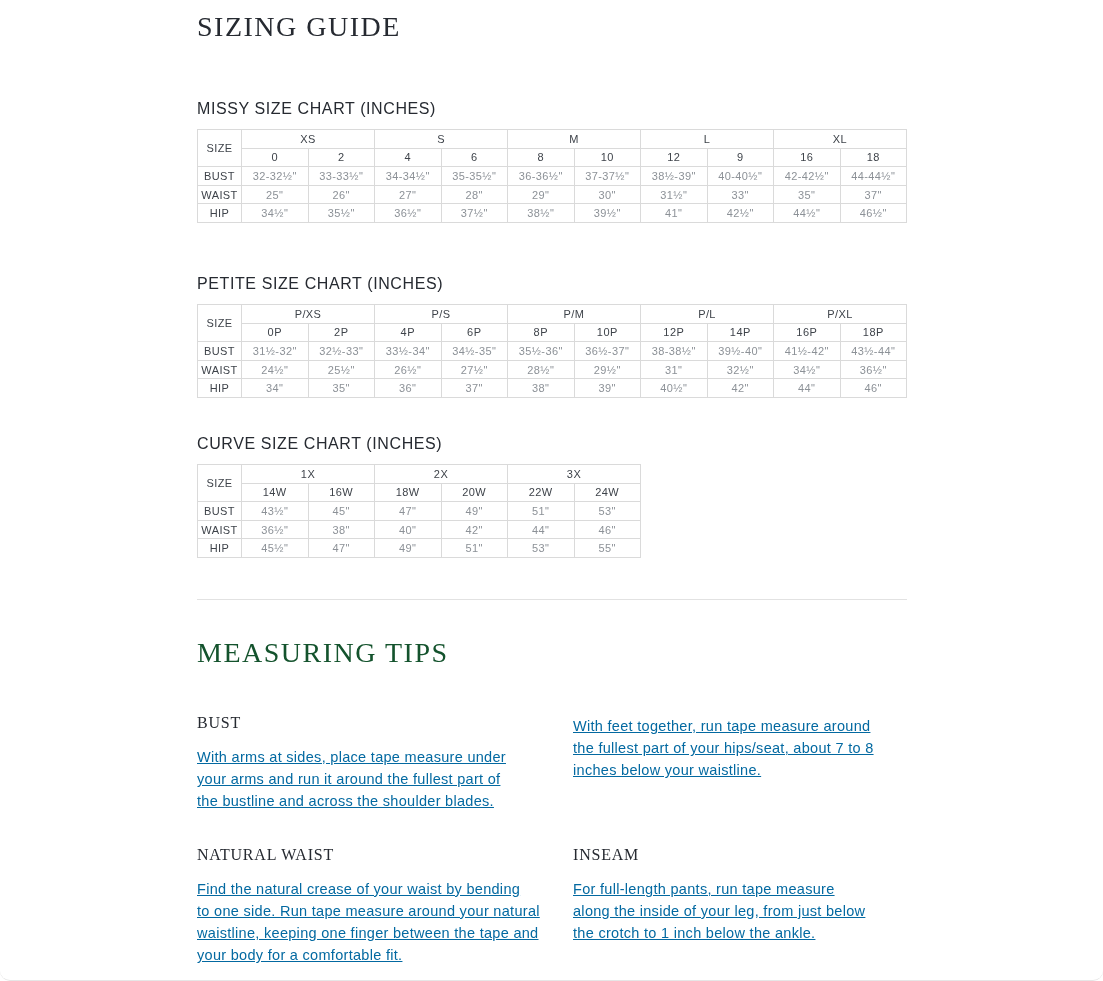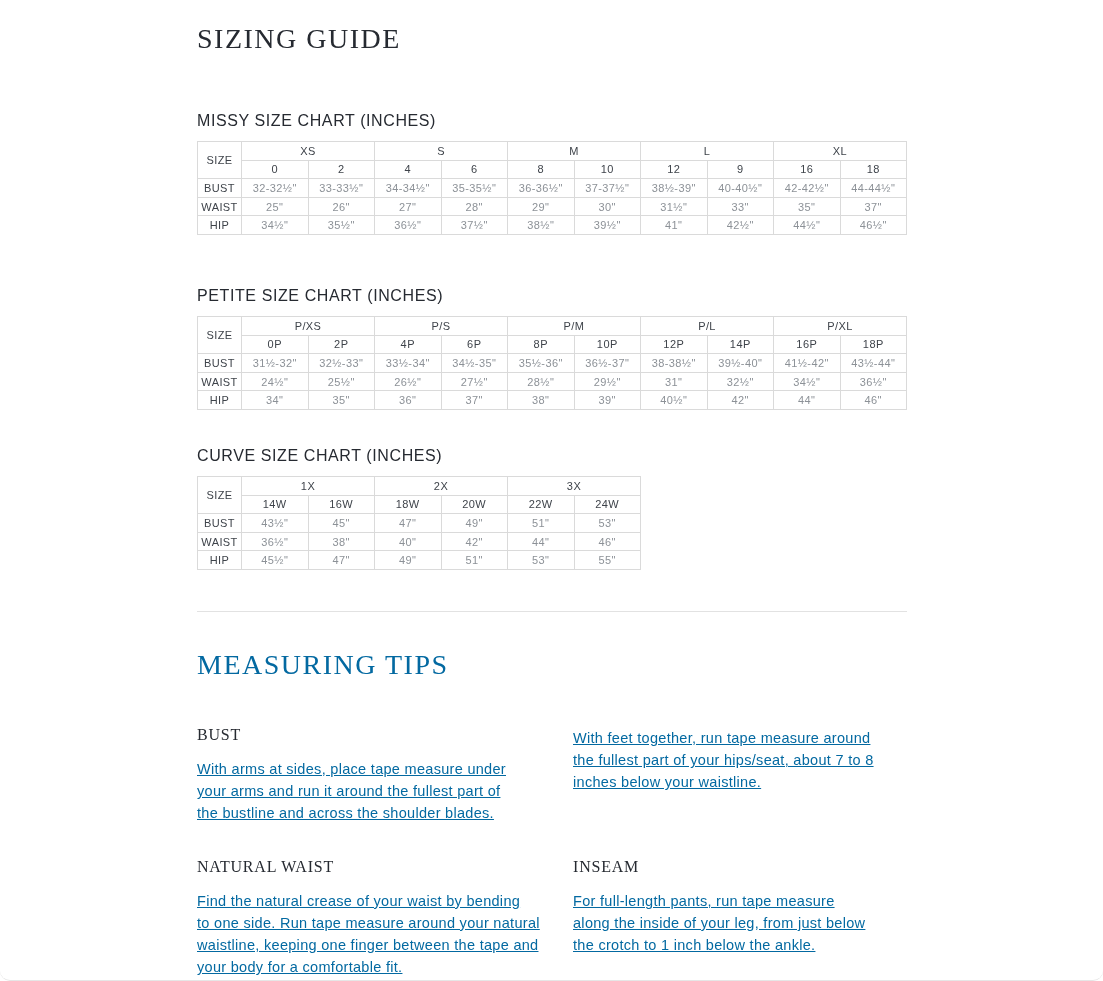--- a/index.html
+++ b/index.html
@@ -16,21 +16,21 @@
     width: 710px;
   }
   .page-title {
     font-family: "Liberation Serif", serif;
     font-weight: 400;
     font-size: 28px;
     line-height: 32px;
     letter-spacing: 1.5px;
     color: #262a31;
     margin: 0;
-    padding-top: 23px;
+    padding-top: 11px;
   }
   .chart-title {
     font-family: Liberation Sans, sans-serif;
     font-weight: 400;
     font-size: 16px;
     line-height: 17px;
     letter-spacing: 0.6px;
     color: #262a31;
     margin: 0 0 12px 0;
   }
@@ -63,21 +63,21 @@
     border-top: 1px solid #e2e2e2;
     margin: 41px 0 0 0;
     width: 710px;
   }
   .measuring-title {
     font-family: "Liberation Serif", serif;
     font-weight: 400;
     font-size: 28px;
     line-height: 33px;
     letter-spacing: 1.5px;
-    color: #0369a1;
+    color: #14532d;
     margin: 0;
     padding-top: 36px;
   }
   .tips-grid {
     display: grid;
     grid-template-columns: 376px 334px;
     margin-top: 46px;
     row-gap: 34px;
   }
   .tip h3 {

